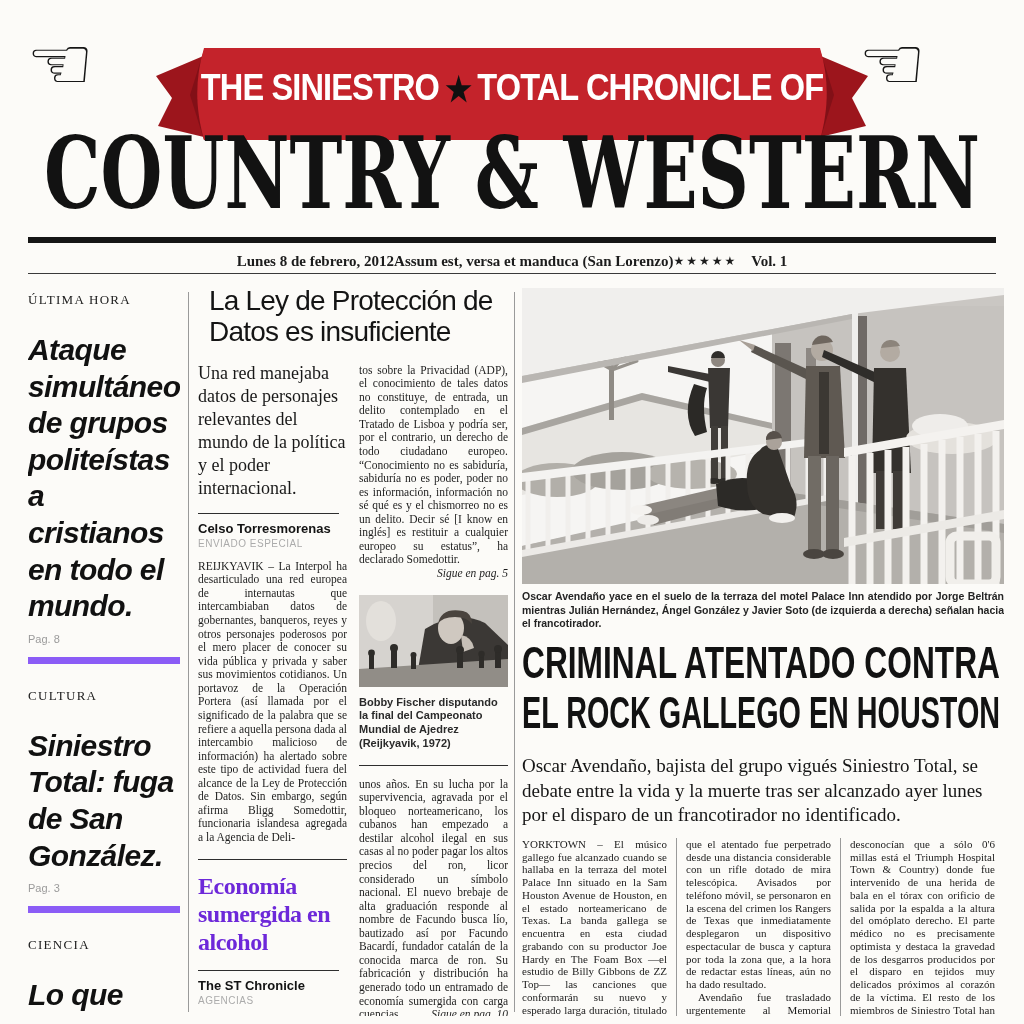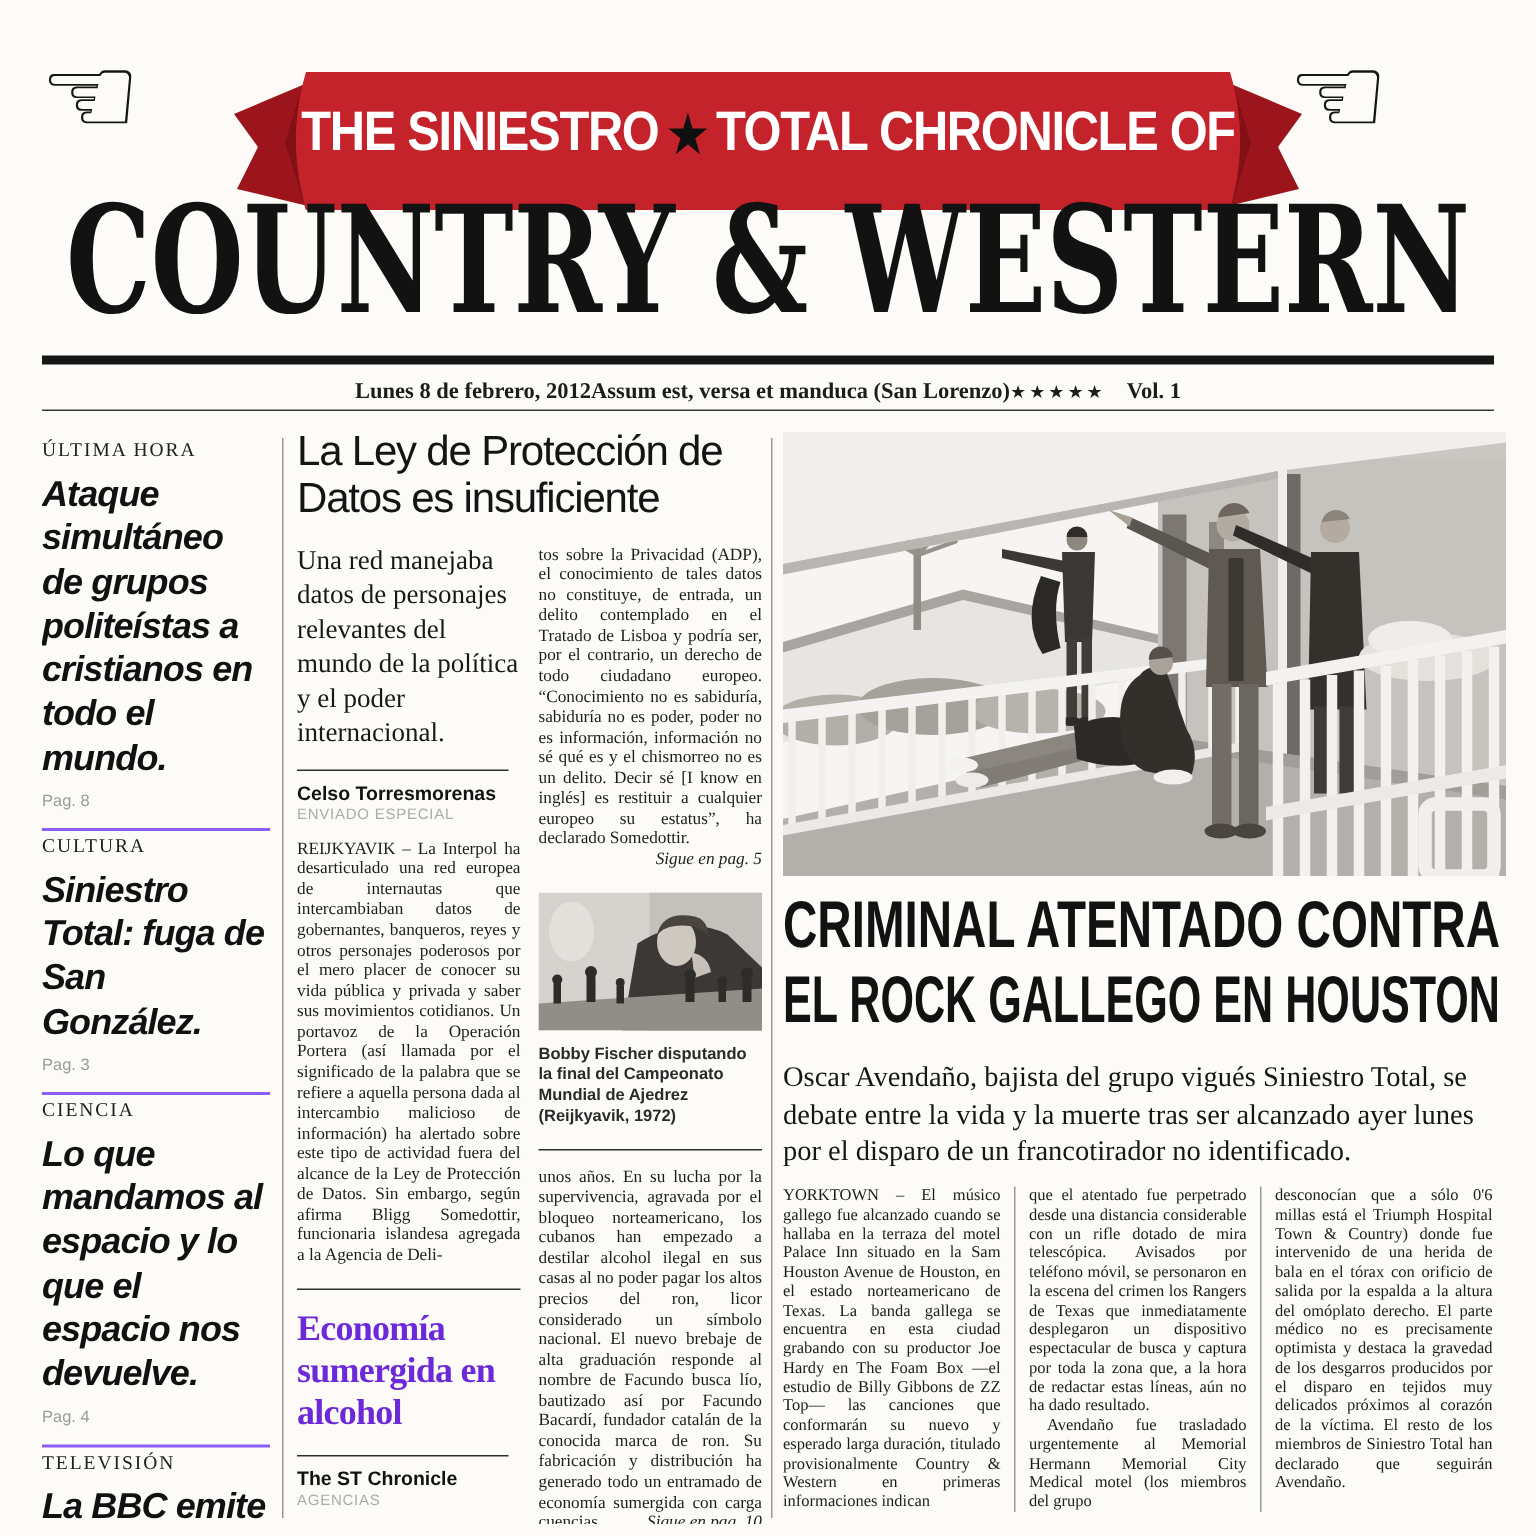--- a/index.html
+++ b/index.html
@@ -22,33 +22,33 @@
   .dateline{position:absolute;left:28px;width:968px;top:249px;height:24px;display:flex;
         align-items:center;justify-content:center;border-bottom:1px solid #3a3a3a;
         font-size:15px;font-weight:bold}
   .dateline .motto{font-weight:bold}
   .dateline .right{display:flex;align-items:center;gap:14px}
   .dateline .stars{font-family:"DejaVu Sans",sans-serif;font-size:12px;letter-spacing:2px}
 
   
   .sidebar{position:absolute;left:28px;top:290px;width:152px;height:726px;overflow:hidden}
   .sb-section{padding:2px 0 12px}
-  .sb-section + .sb-section{border-top:2px solid #8b5cf6;padding-top:2px}
+  .sb-section + .sb-section{border-top:7px solid #8b5cf6;padding-top:24px}
   .kicker{font-size:13px;letter-spacing:1.3px;color:#202020}
   .sb-head{font-family:"Liberation Sans",sans-serif;font-weight:bold;font-style:italic;
-        font-size:24px;line-height:1.22;letter-spacing:-.6px;color:#111;margin:7px 0 8px}
+        font-size:30px;line-height:1.22;letter-spacing:-.6px;color:#111;margin:24px 0 8px}
   .pageref{font-family:"Liberation Sans",sans-serif;font-size:11px;color:#9b9b9b}
 
   .vrule{position:absolute;top:292px;bottom:12px;width:1px;background:#9a9a9a}
   .vr1{left:188px}.vr2{left:514px}
 
   
   .mid{position:absolute;left:198px;top:286px;width:310px;height:730px;overflow:hidden}
   .privacy-head{font-family:"Liberation Sans",sans-serif;font-weight:400;font-size:28px;
-        line-height:1.1;letter-spacing:-.8px;color:#141414;margin:0 0 14px}
+        line-height:1.1;letter-spacing:-.8px;color:#141414;margin:0 11px 14px}
   .mid-cols{display:flex;gap:12px}
   .mcol{width:149px}
   .standfirst{font-size:18px;line-height:1.28;color:#181818}
   .byline-rule{height:1px;background:#2e2e2e;margin:13px 0 7px;width:141px}
   .byline{font-family:"Liberation Sans",sans-serif;font-weight:bold;font-size:13px;color:#121212}
   .byline-role{font-family:"Liberation Sans",sans-serif;font-size:10px;color:#ababab;
         letter-spacing:.5px;margin-top:2px}
   .body{font-size:11.5px;line-height:1.18;text-align:justify;color:#1d1d1d;margin-top:11px}
   .sigue{float:right;font-style:italic}
   .art-divider{height:1px;background:#2e2e2e;margin:14px 0 12px}
@@ -282,20 +282,21 @@
           <line x1="420" y1="152" x2="420" y2="296"></line>
         <line x1="438" y1="149" x2="438" y2="296"></line>
           <line x1="456" y1="146" x2="456" y2="296"></line>
         <line x1="474" y1="143" x2="474" y2="296"></line>
       </g>
       <polygon points="322,160 482,132 482,141 322,169" fill="#f4f2ef"></polygon>
       <polygon points="322,250 482,222 482,231 322,259" fill="#eceae6"></polygon>
       <rect x="428" y="248" width="46" height="48" rx="7" fill="none" stroke="#f1efeb" stroke-width="9"></rect>
     </svg>
 
+    <div class="main-cap">Oscar Avendaño yace en el suelo de la terraza del motel Palace Inn atendido por Jorge Beltrán mientras Julián Hernández, Ángel González y Javier Soto (de izquierda a derecha) señalan hacia el francotirador.</div>
 
     <svg class="main-headline" width="482" height="100" viewBox="0 0 482 100">
       <text x="0" y="40" textLength="478" lengthAdjust="spacingAndGlyphs" font-family="Liberation Sans, sans-serif" font-weight="bold" font-size="44" fill="#121212">CRIMINAL ATENTADO CONTRA</text>
       <text x="0" y="90" textLength="478" lengthAdjust="spacingAndGlyphs" font-family="Liberation Sans, sans-serif" font-weight="bold" font-size="44" fill="#121212">EL ROCK GALLEGO EN HOUSTON</text>
     </svg>
 
     <div class="main-standfirst">Oscar Avendaño, bajista del grupo vigués Siniestro Total, se debate entre la vida y la muerte tras ser alcanzado ayer lunes por el disparo de un francotirador no identificado.</div>
 
     <div class="main-cols">
       <div class="main-col">

